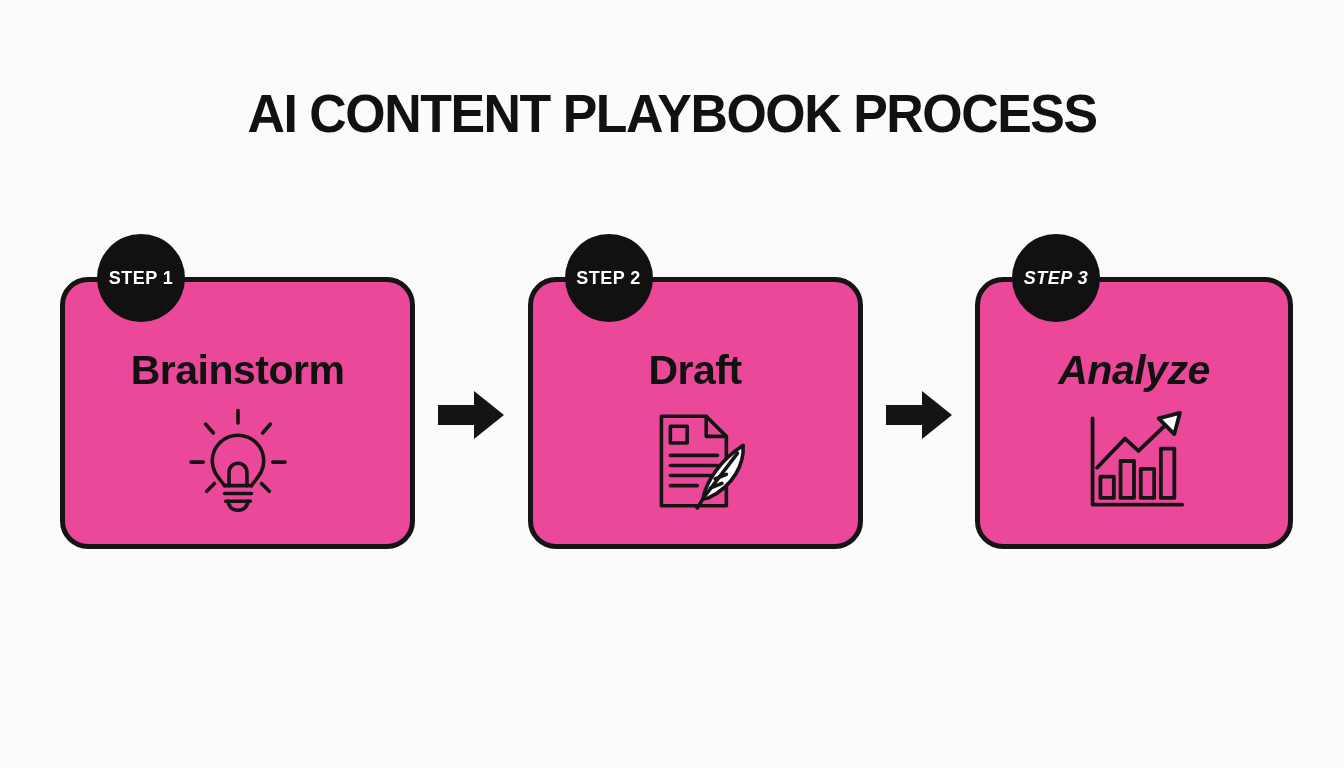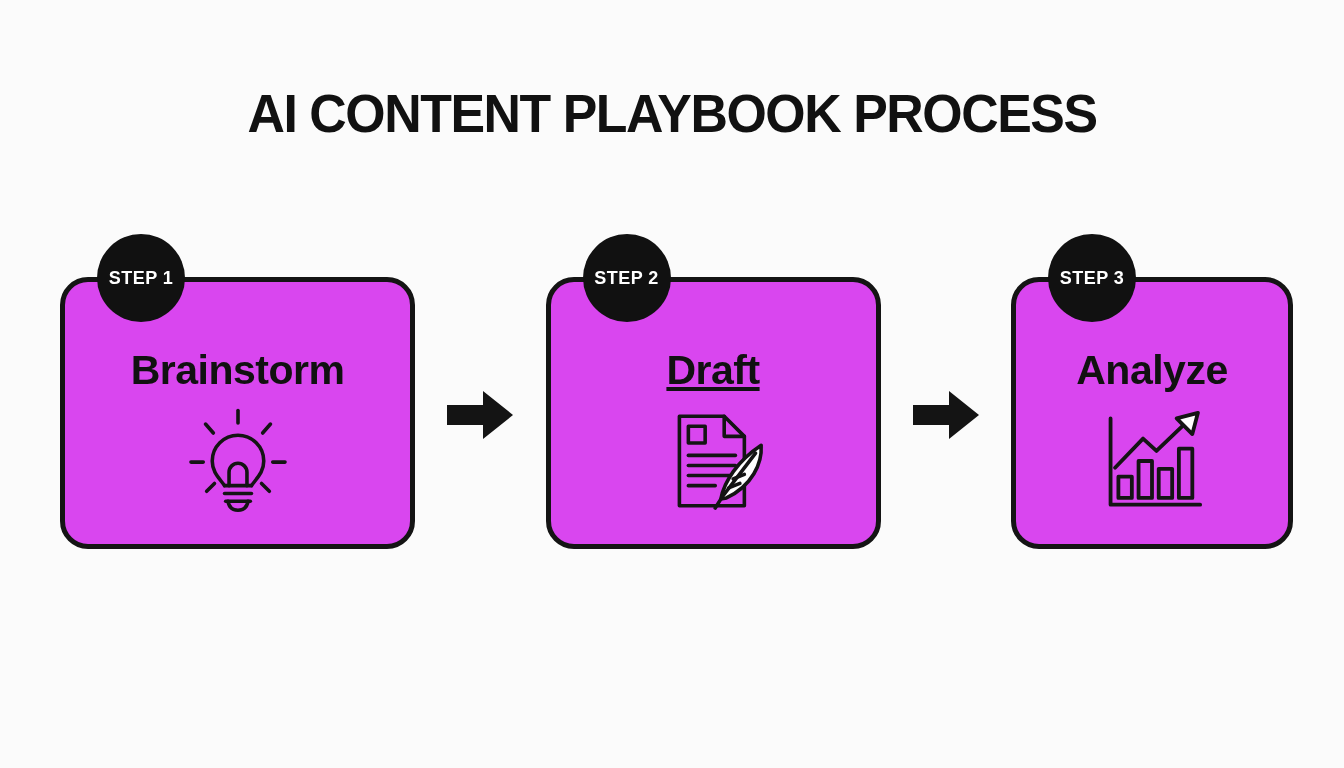--- a/index.html
+++ b/index.html
@@ -30,32 +30,32 @@
     position: absolute;
     left: 60px;
     right: 51px;
     top: 277px;
     height: 272px;
     display: flex;
     align-items: stretch;
   }
   .step-card {
     position: relative;
-    background: #d946ef;
+    background: #ec4899;
     border: 5px solid #141414;
     border-radius: 28px;
     box-sizing: border-box;
     display: flex;
     flex-direction: column;
     align-items: center;
     padding-top: 52px;
   }
   .step-card.w1 { width: 355px; }
-  .step-card.w2 { width: 335px; text-decoration: underline; }
-  .step-card.w3 { width: 282px; }
+  .step-card.w2 { width: 335px; }
+  .step-card.w3 { width: 318px; font-style: italic; }
   .step-badge {
     position: absolute;
     top: -48px;
     left: 32px;
     width: 88px;
     height: 88px;
     border-radius: 50%;
     background: #111111;
     color: #ffffff;
     display: flex;

